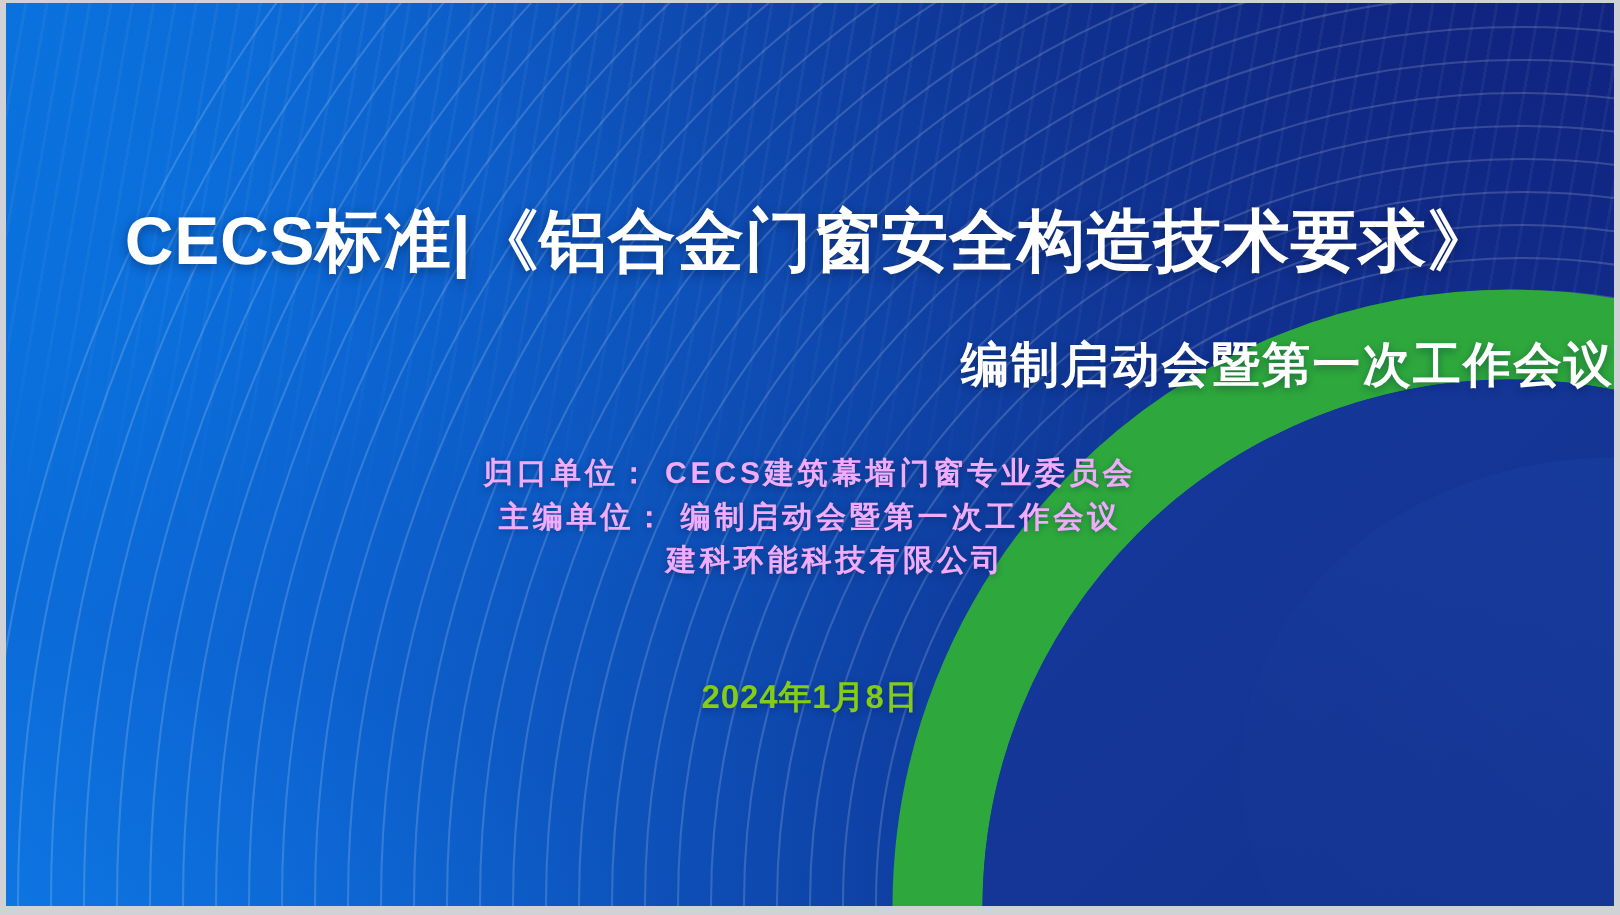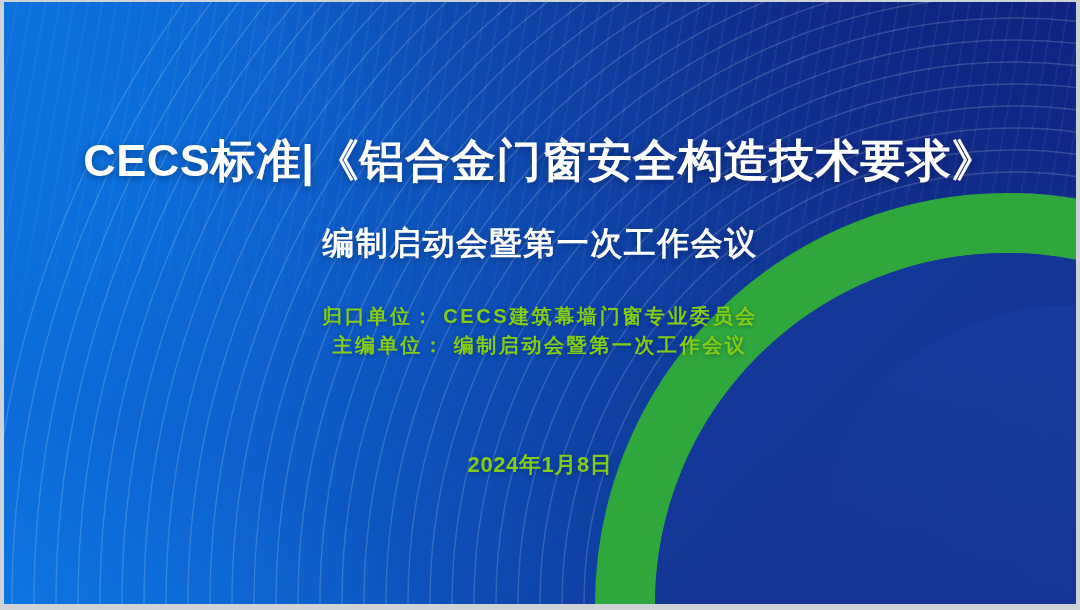--- a/index.html
+++ b/index.html
@@ -124,36 +124,36 @@
     letter-spacing: 0.5px;
     line-height: 1.0;
     white-space: nowrap;
     text-shadow: 0 2px 7px rgba(4,20,60,0.45);
   }
   .title-sub {
     position: absolute;
     left: 0;
     right: 0;
     top: 225px;
-    text-align: center;
+    text-align: right;
     color: #ffffff;
     font-size: 32px;
     font-weight: bold;
     letter-spacing: 1.5px;
     line-height: 1.0;
     white-space: nowrap;
     text-shadow: 0 2px 6px rgba(4,20,60,0.40);
   }
   .org-block {
     position: absolute;
     left: 0;
     right: 0;
     top: 300px;
     text-align: center;
-    color: #84cc16;
+    color: #f0abfc;
     font-size: 20px;
     font-weight: bold;
     letter-spacing: 2.6px;
     line-height: 29px;
     text-shadow: 0 1px 5px rgba(4,20,60,0.40);
   }
   .org-line { white-space: nowrap; }
   .org-line.indent { padding-left: 34px; }
   .date-line {
     position: absolute;
@@ -250,19 +250,20 @@
 
     <div class="content">
 
       <div class="title-main">CECS标准|《铝合金门窗安全构造技术要求》</div>
 
       <div class="title-sub">编制启动会暨第一次工作会议</div>
 
       <div class="org-block">
         <div class="org-line">归口单位： CECS建筑幕墙门窗专业委员会</div>
         <div class="org-line">主编单位： 编制启动会暨第一次工作会议</div>
+        <div class="org-line indent">建科环能科技有限公司</div>
       </div>
 
       <div class="date-line">2024年1月8日</div>
 
     </div>
   </div>
 </div>
 
 </body></html>

